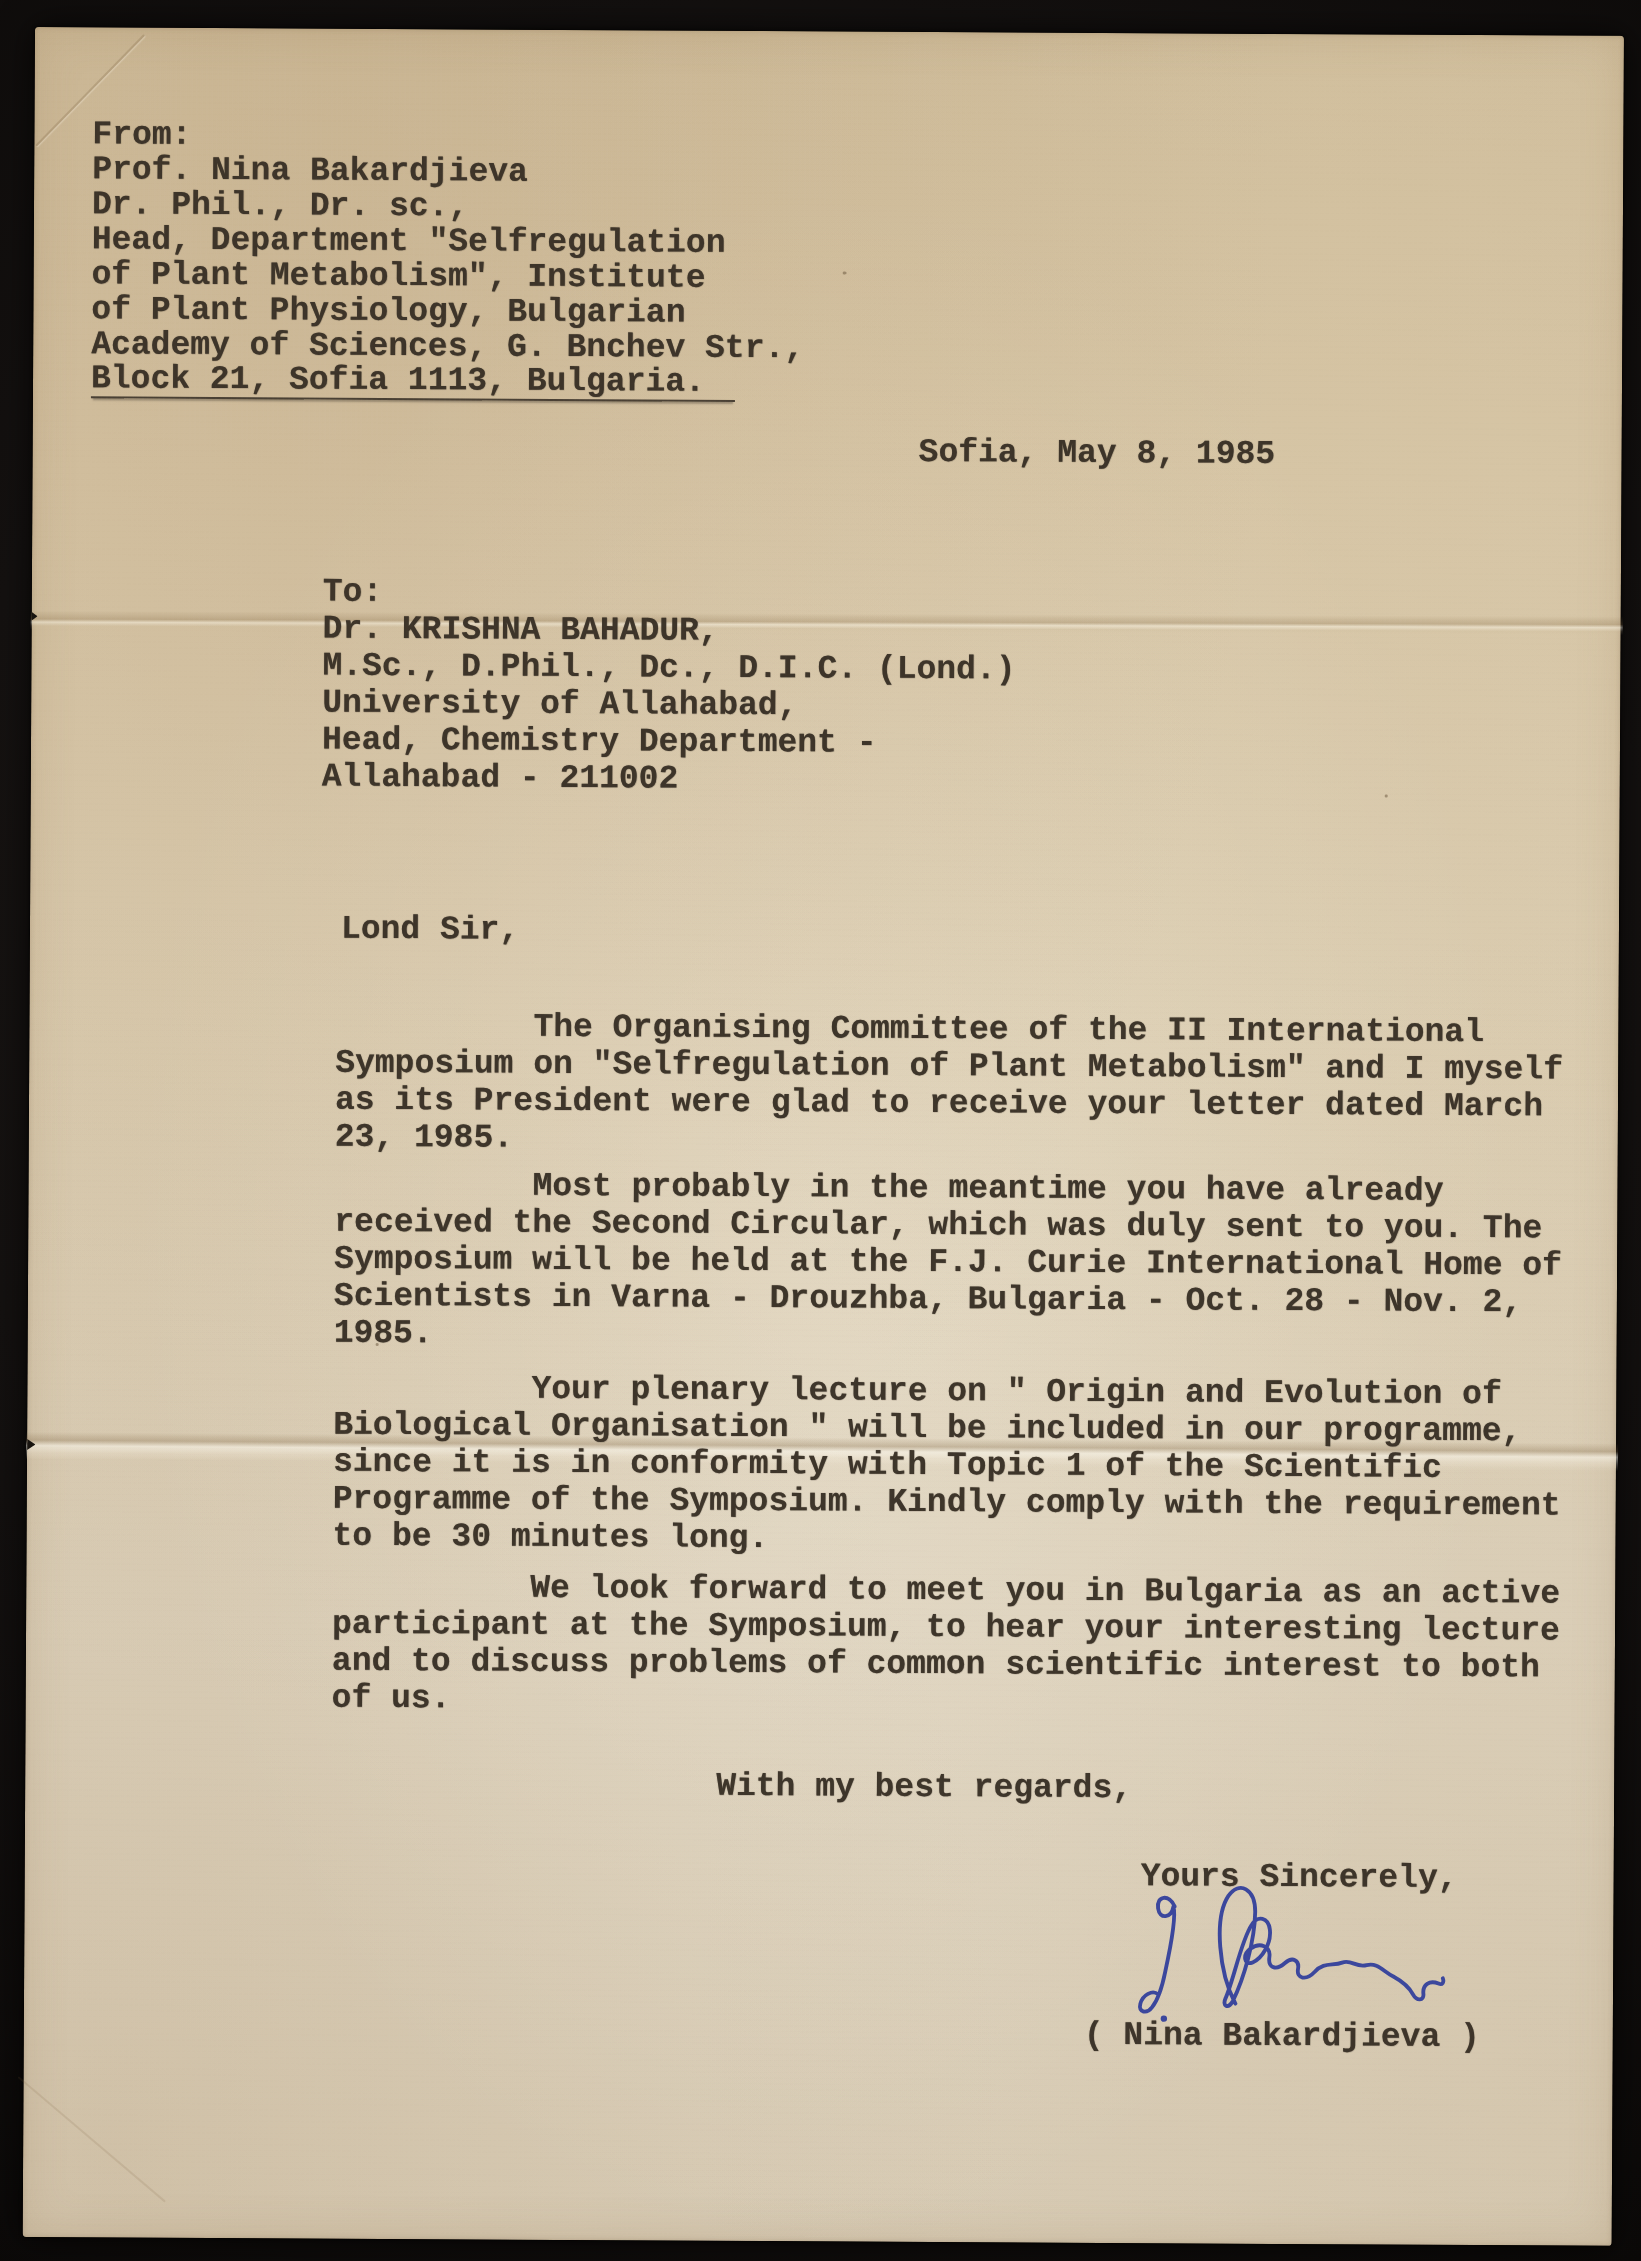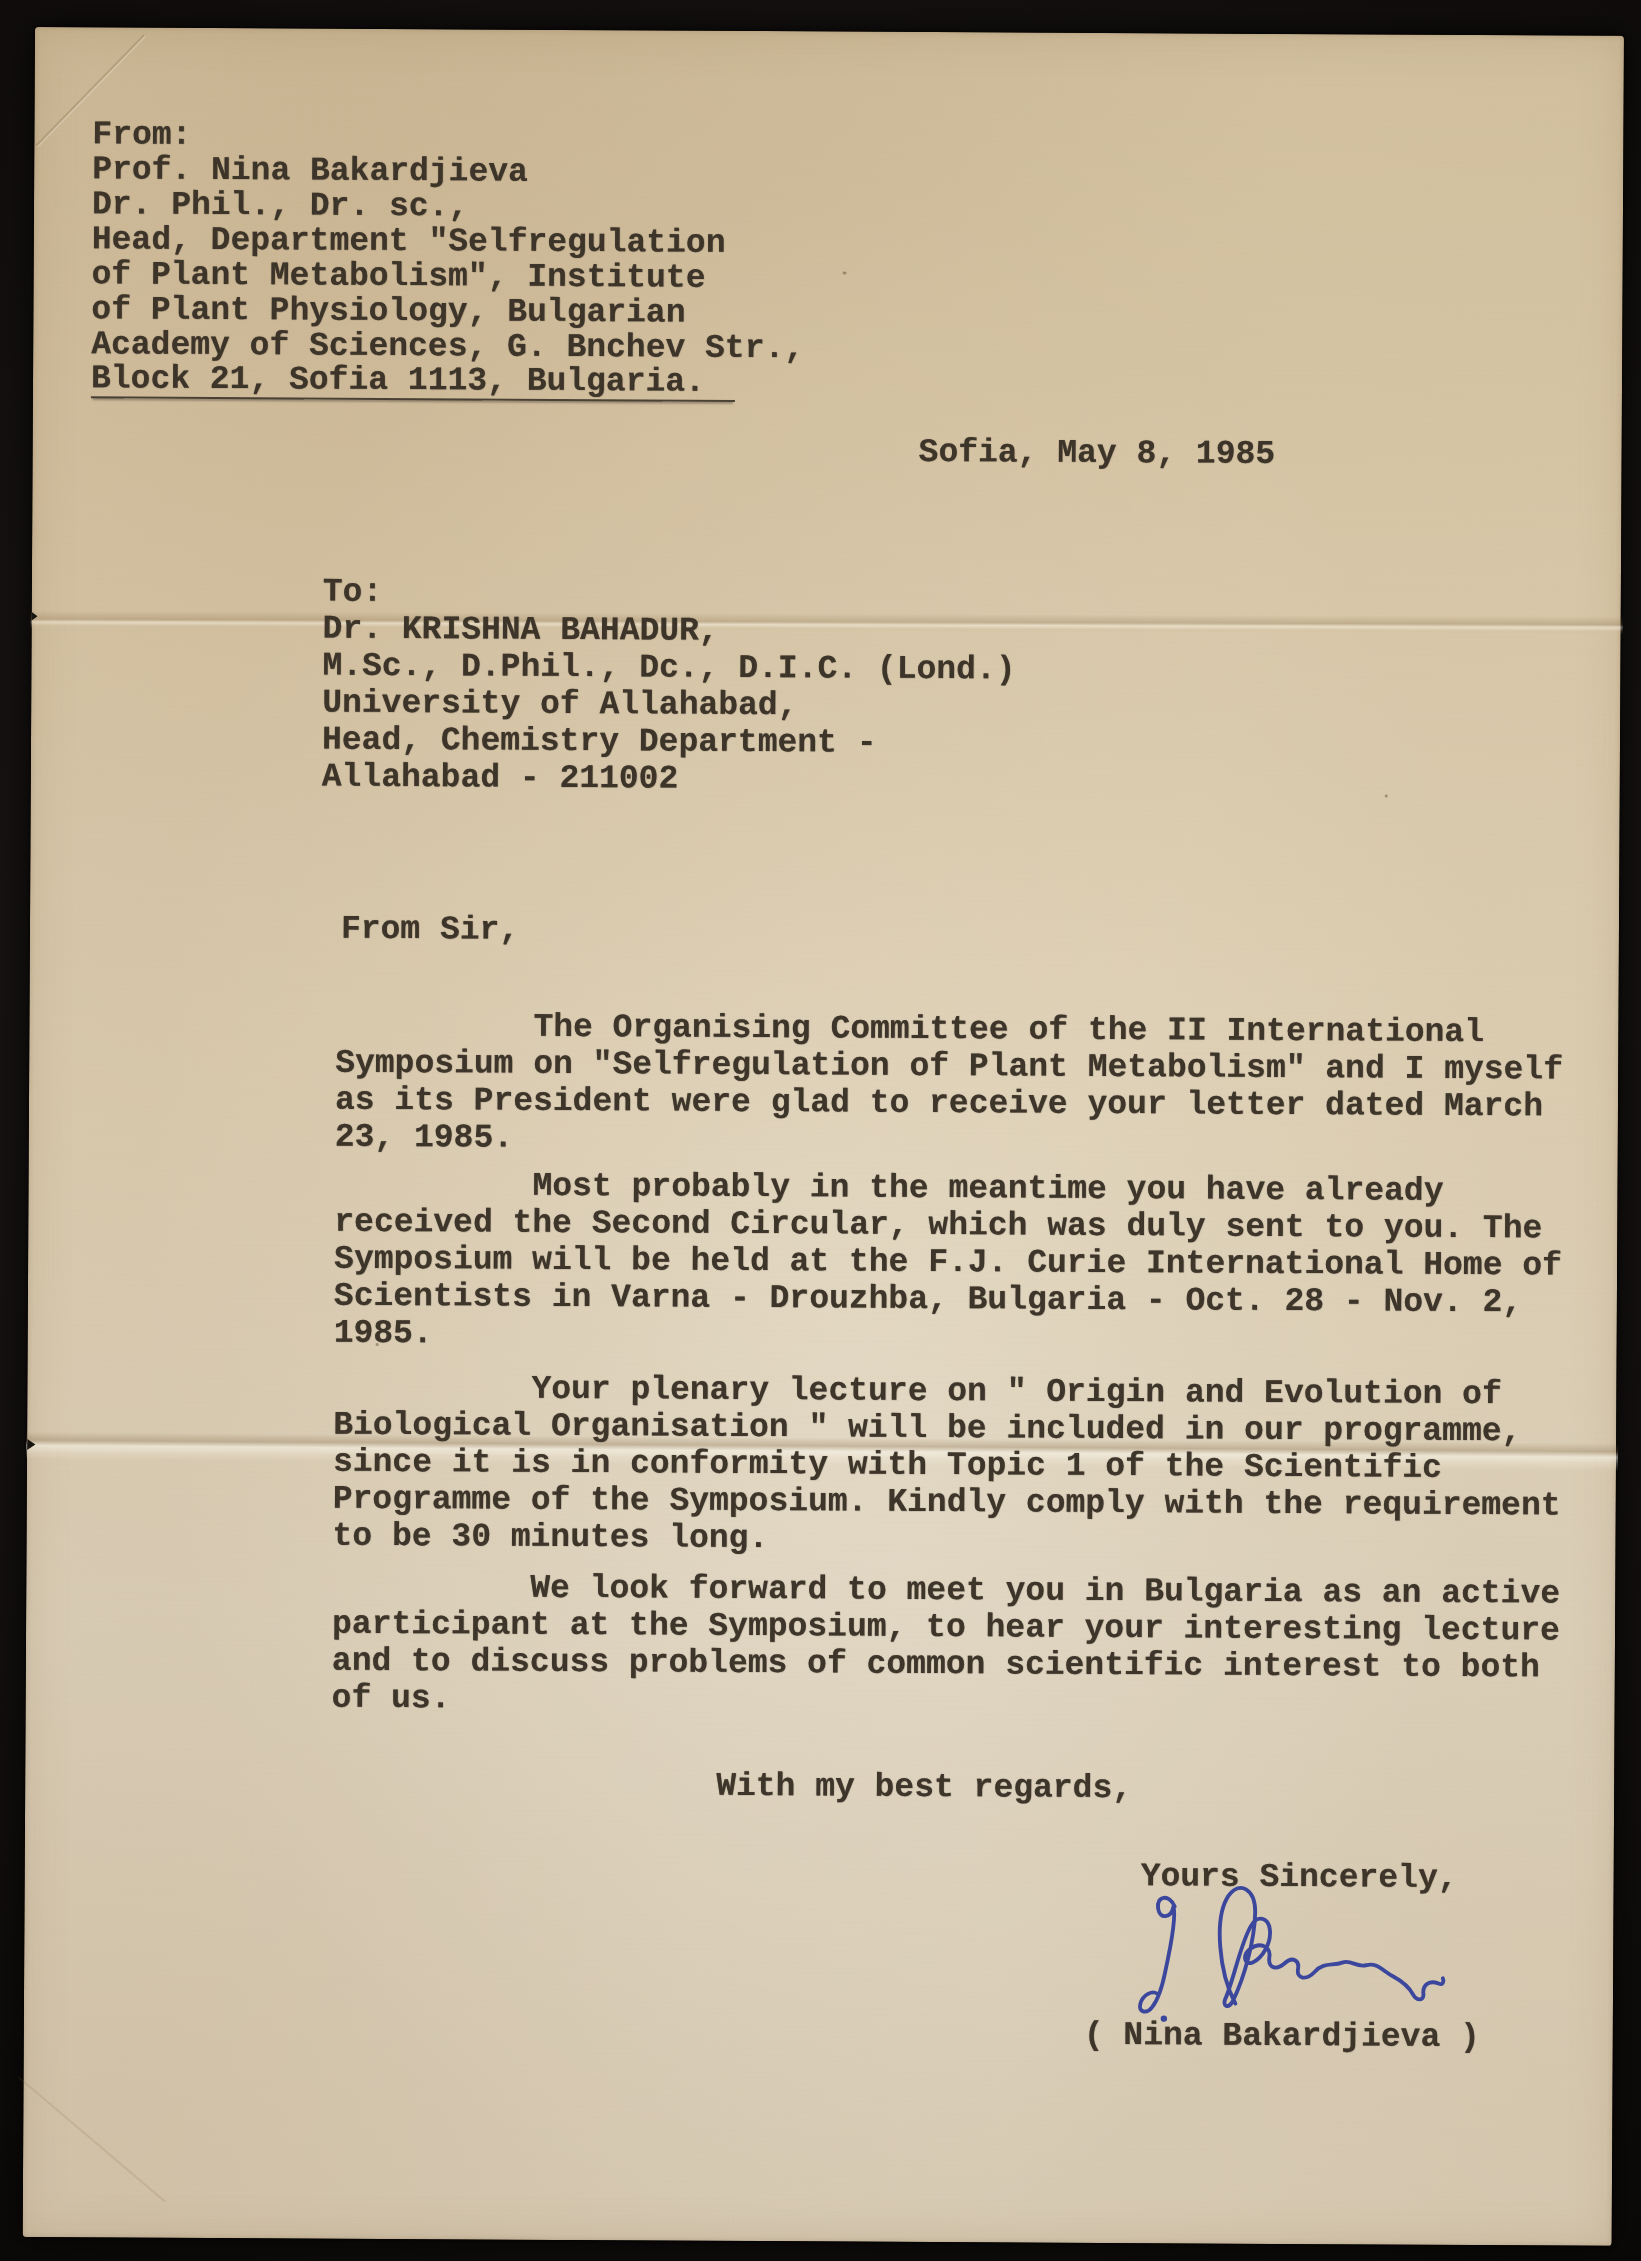--- a/index.html
+++ b/index.html
@@ -110,21 +110,21 @@
 of Plant Physiology, Bulgarian
 Academy of Sciences, G. Bnchev Str.,</pre>
     <pre class="tw from-underline">Block 21, Sofia 1113, Bulgaria.</pre>
     <pre class="tw dateline">Sofia, May 8, 1985</pre>
     <pre class="tw to-block">To:
 Dr. KRISHNA BAHADUR,
 M.Sc., D.Phil., Dc., D.I.C. (Lond.)
 University of Allahabad,
 Head, Chemistry Department -
 Allahabad - 211002</pre>
-    <pre class="tw salutation">From Sir,</pre>
+    <pre class="tw salutation">Lond Sir,</pre>
     <pre class="tw p1">          The Organising Committee of the II International
 Symposium on "Selfregulation of Plant Metabolism" and I myself
 as its President were glad to receive your letter dated March
 23, 1985.</pre>
     <pre class="tw p2">          Most probably in the meantime you have already
 received the Second Circular, which was duly sent to you. The
 Symposium will be held at the F.J. Curie International Home of
 Scientists in Varna - Drouzhba, Bulgaria - Oct. 28 - Nov. 2,
 1985.</pre>
     <pre class="tw p3">          Your plenary lecture on " Origin and Evolution of

